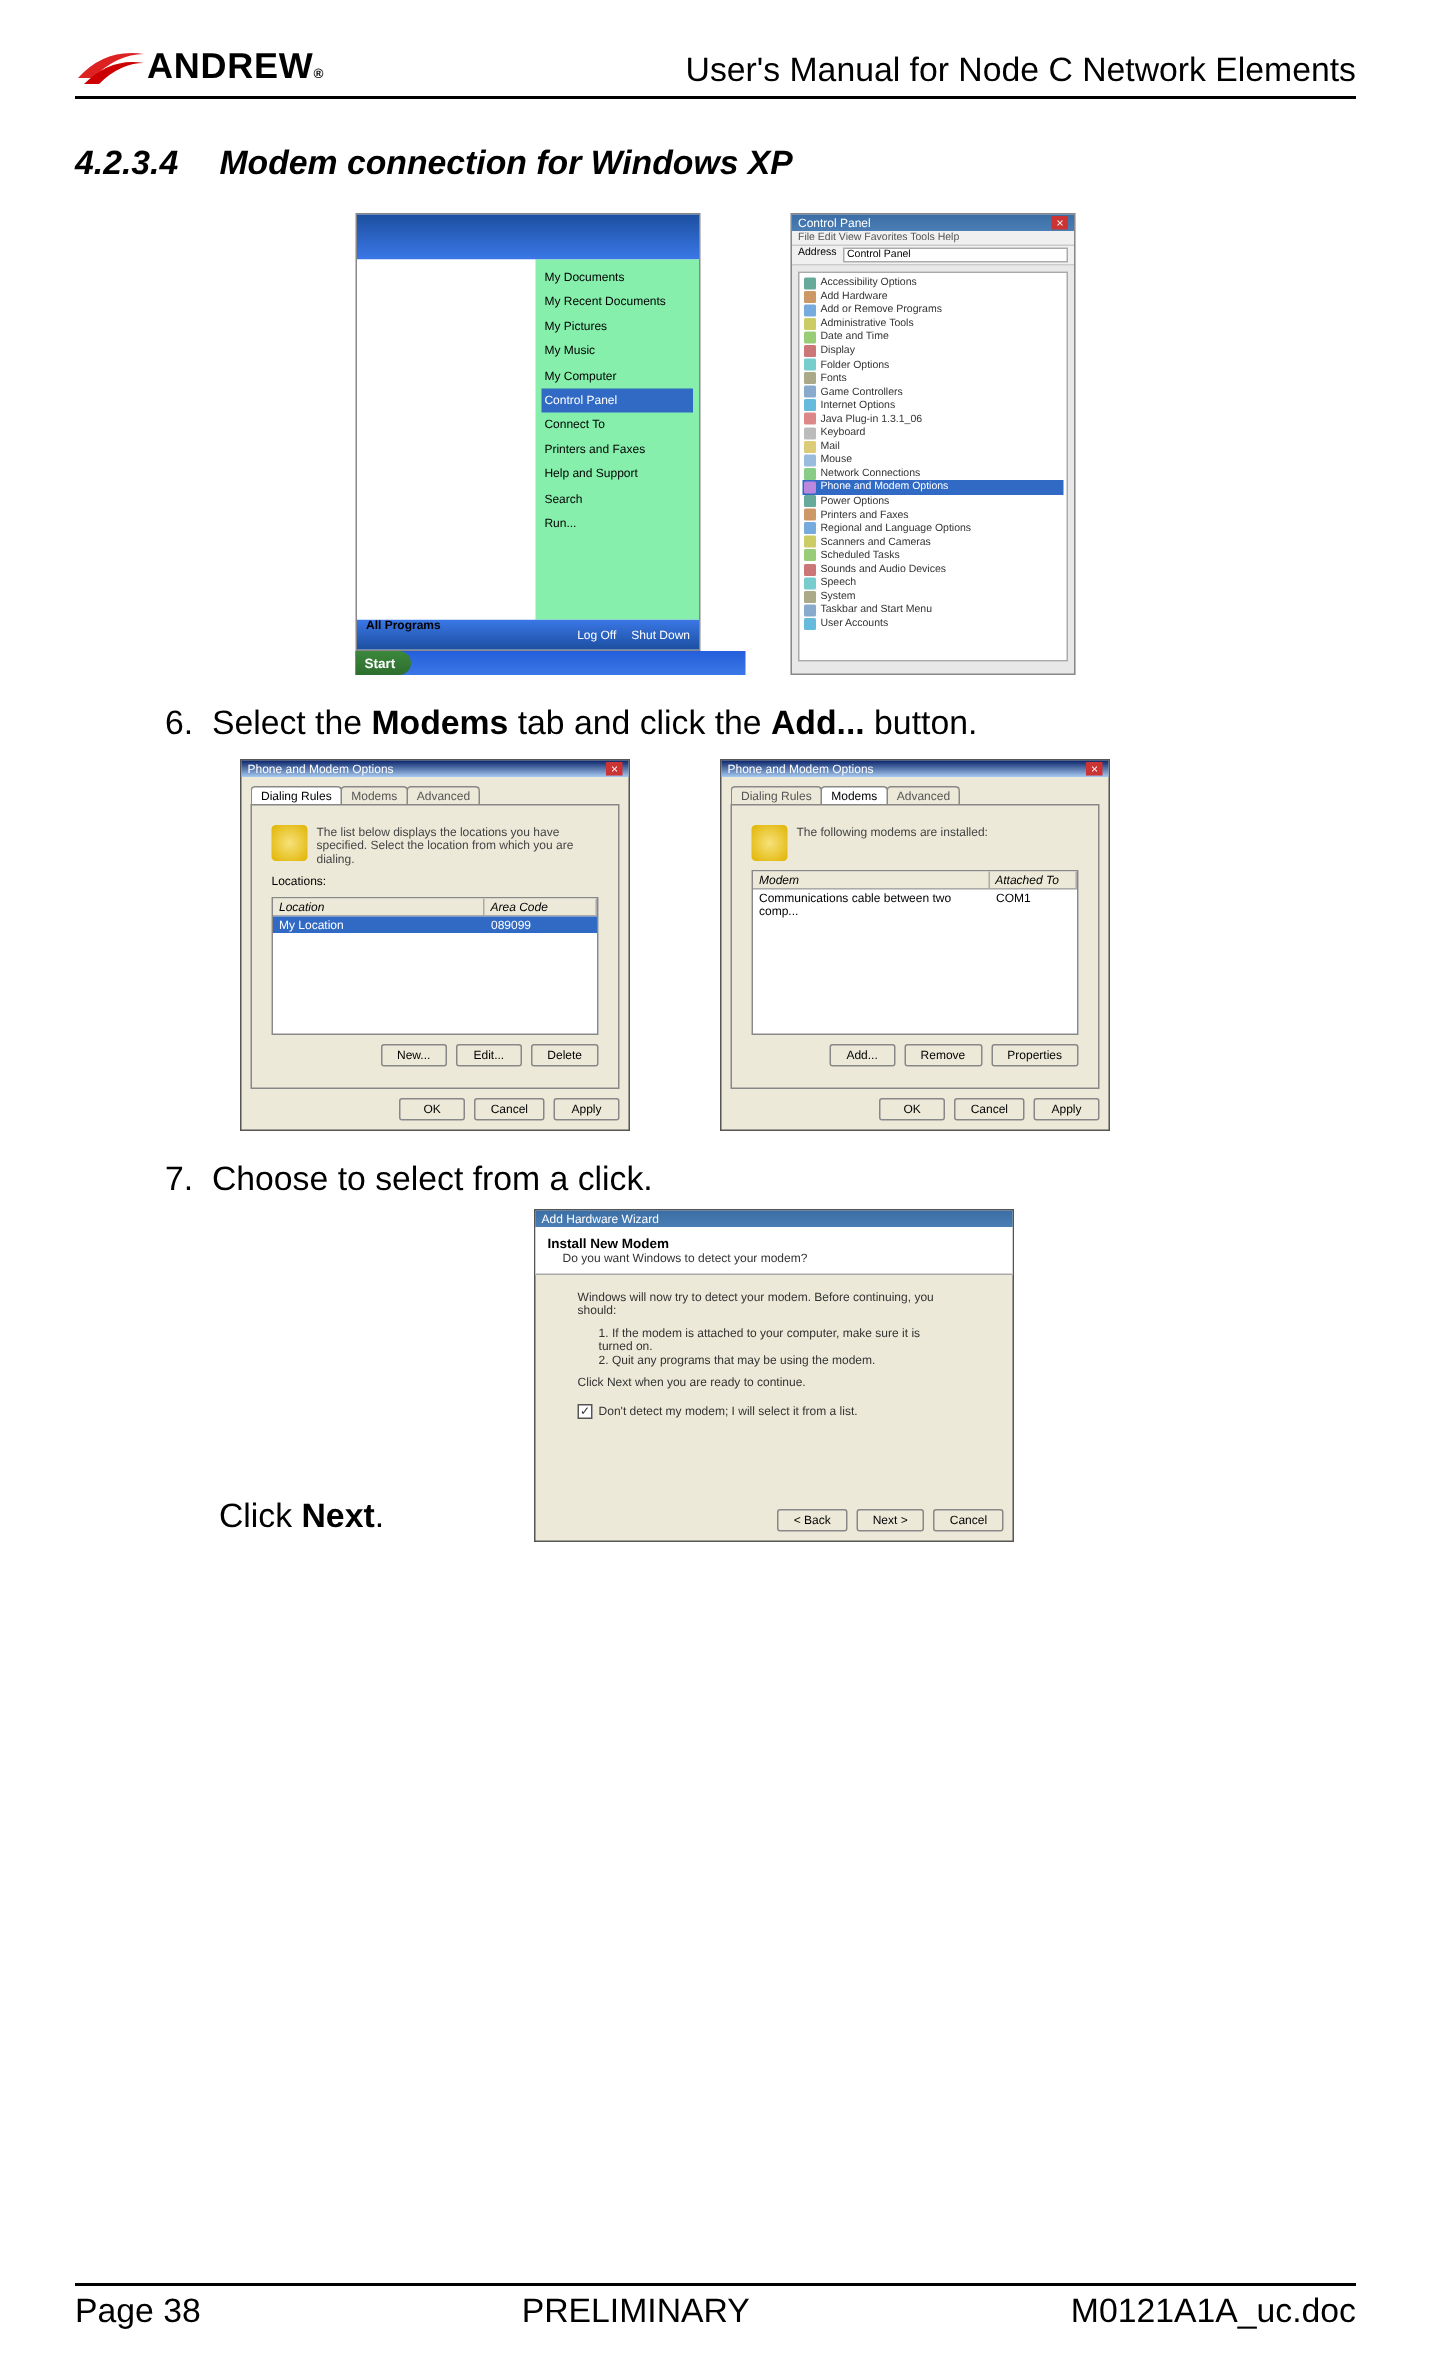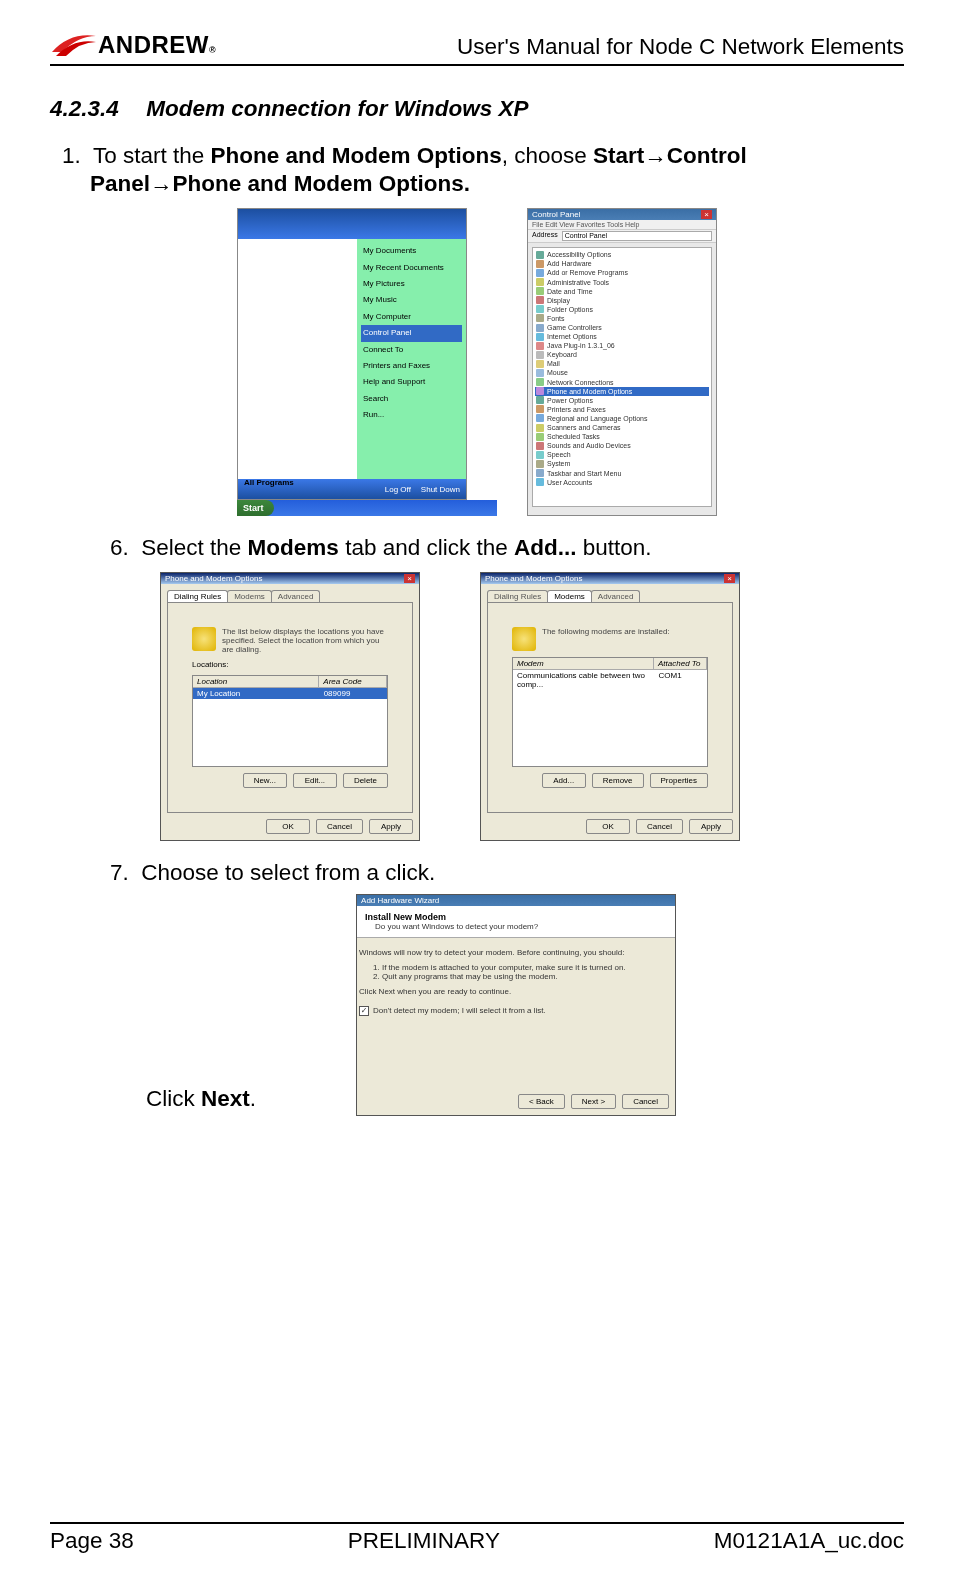--- a/index.html
+++ b/index.html
@@ -246,21 +246,21 @@
     .tab.active {
       background: #fff;
       color: #000;
       position: relative;
       z-index: 1;
     }
     .tab-body {
       margin: 0 6px 6px 6px;
       border: 1px solid #888;
       background: #ece9d8;
-      padding: 24px;
+      padding: 13px;
       min-height: 190px;
       position: relative;
     }
     .roww {
       display: flex;
       gap: 6px;
       align-items: flex-start;
       font-size: 8px;
       color: #444;
     }
@@ -318,21 +318,21 @@
       border: 1px solid #555;
     }
     .wizard-head {
       background: #fff;
       padding: 6px 8px;
       border-bottom: 1px solid #aaa;
     }
     .wizard-head .wt1 { font-weight: bold; font-size: 9px; }
     .wizard-head .wt2 { font-size: 8px; color: #333; margin-left: 10px; }
     .wizard-body {
-      padding: 10px 2px;
+      padding: 10px 28px;
       font-size: 8px;
       color: #333;
       min-height: 150px;
     }
     .wizard-body .inset {
       margin: 0 14px;
     }
     .wizard-body .check {
       display: flex;
       align-items: flex-start;
@@ -388,24 +388,20 @@
     <div class="header-title">User's Manual for Node C Network Elements</div>
   </div>
   <hr class="rule">
 
   <div class="section-heading">
     <span class="section-num">4.2.3.4</span>
     <span>Modem connection for Windows XP</span>
   </div>
 
 
-  <p class="step">
-    <span>1.</span>&nbsp;
-    <span>To start the </span><span class="bold">Phone and Modem Options</span><span>, choose </span><span class="bold">Start</span><span class="bold">→</span><span class="bold">Control Panel</span><span class="bold">→</span><span class="bold">Phone and Modem Options.</span>
-  </p>
 
   <div class="figrow">
 
     <div style="width:260px;">
       <div class="startmenu">
         <div class="startmenu-top"></div>
         <div class="startmenu-cols">
           <div class="startmenu-left">
             <span class="sm-item">&nbsp;</span>
             <span class="sm-item">&nbsp;</span>

